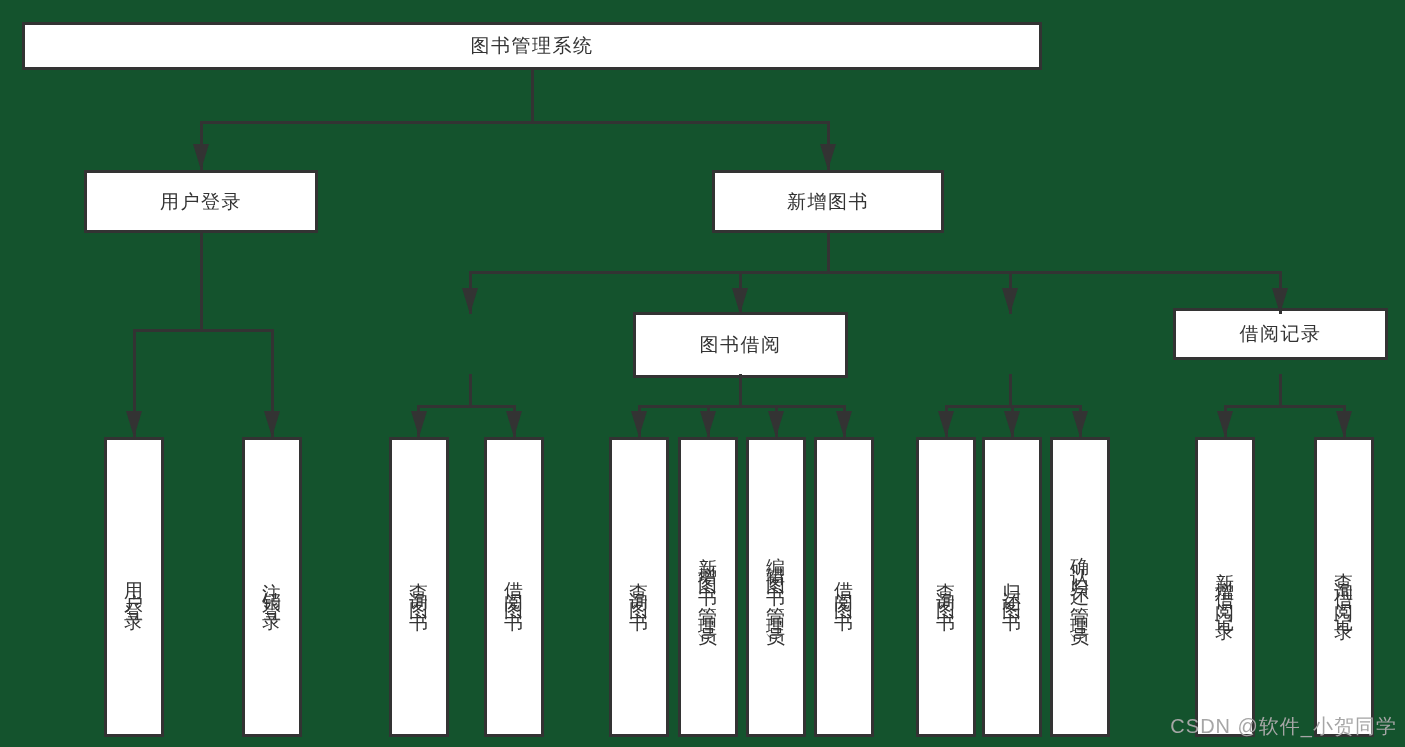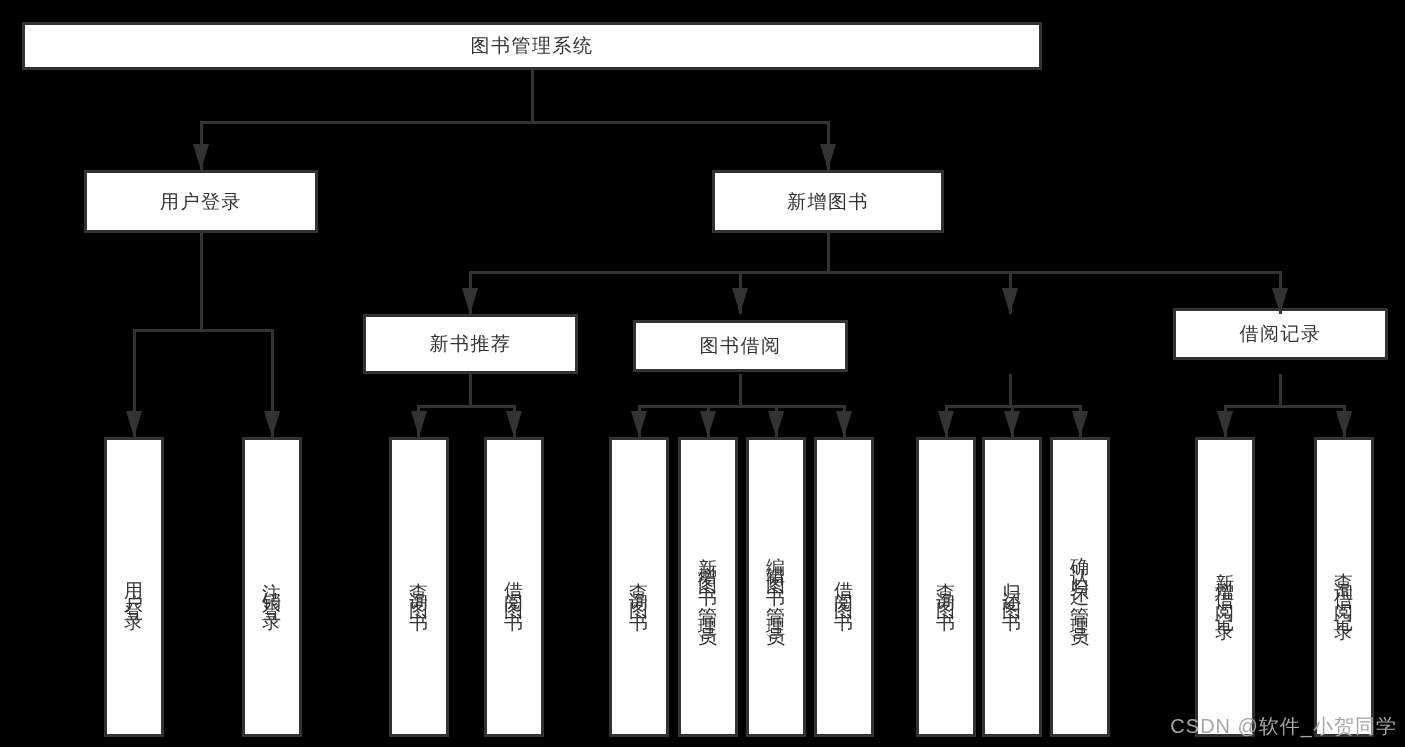--- a/index.html
+++ b/index.html
@@ -1,17 +1,17 @@
 <!DOCTYPE html>
 <html><head>
 <meta charset="utf-8">
 <style>
   html,body{margin:0;padding:0;background:#ffffff;}
   .canvas{
-    position:relative;width:1405px;height:747px;background:#000000;overflow:hidden;
+    position:relative;width:1405px;height:747px;background:#14532d;overflow:hidden;
     font-family:"Liberation Sans","DejaVu Sans",sans-serif;color:#333333;
   }
   .box{
     position:absolute;box-sizing:border-box;border:3px solid #333333;background:#ffffff;
     display:flex;align-items:center;justify-content:center;
   }
   .hbox span{font-size:19px;letter-spacing:1.5px;color:#333333;white-space:nowrap;}
   .vbox{top:437px;height:300px;width:60px;}
   .vbox span{
     writing-mode:vertical-rl;text-orientation:mixed;
@@ -38,24 +38,21 @@
     <span>图书管理系统</span>
   </div>
 
   <div class="box hbox" style="left:84px;top:170px;width:234px;height:63px">
     <span>用户登录</span>
   </div>
   <div class="box hbox" style="left:712px;top:170px;width:232px;height:63px">
     <span>新增图书</span>
   </div>
 
-  <div class="box hbox" style="left:363px;top:314px;width:215px;height:60px">
-    <span>新书推荐</span>
-  </div>
-  <div class="box hbox" style="left:633px;top:320px;width:215px;height:52px">
+  <div class="box hbox" style="left:633px;top:312px;width:215px;height:66px">
     <span>图书借阅</span>
   </div>
   <div class="box hbox" style="left:1173px;top:308px;width:215px;height:52px">
     <span>借阅记录</span>
   </div>
 
   <div class="box vbox" style="left:104px">
     <span>用户登录</span>
   </div>
   <div class="box vbox" style="left:242px">

